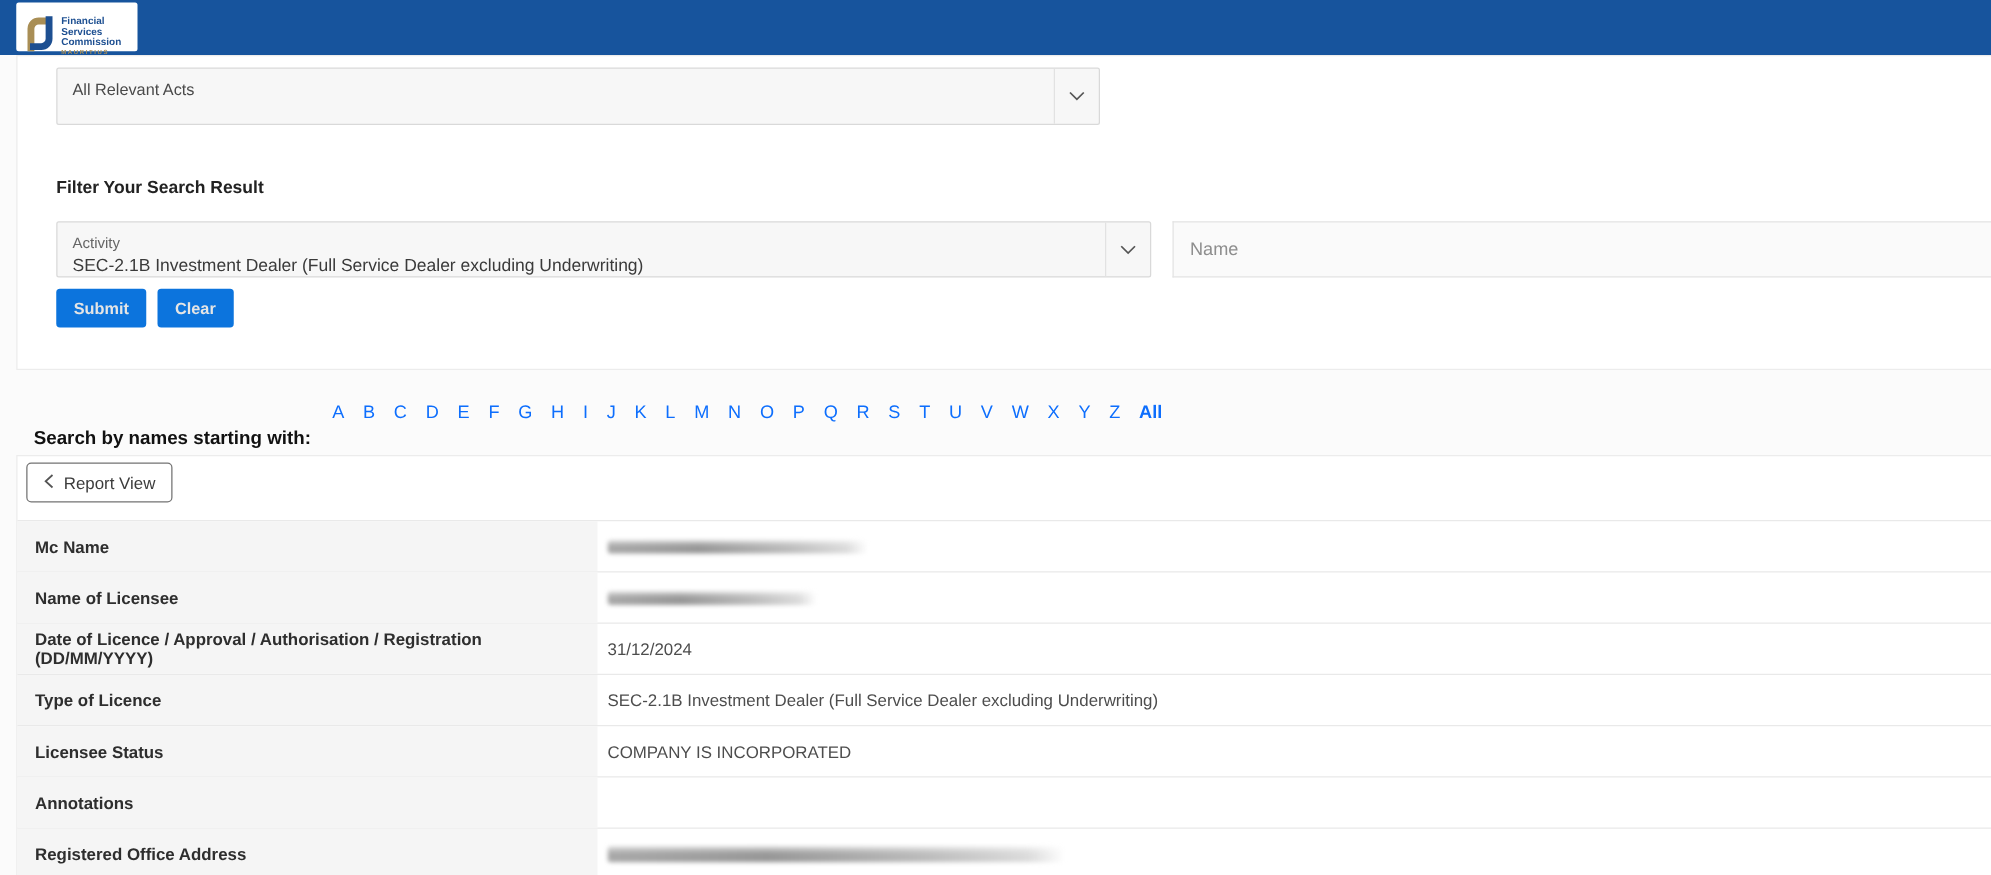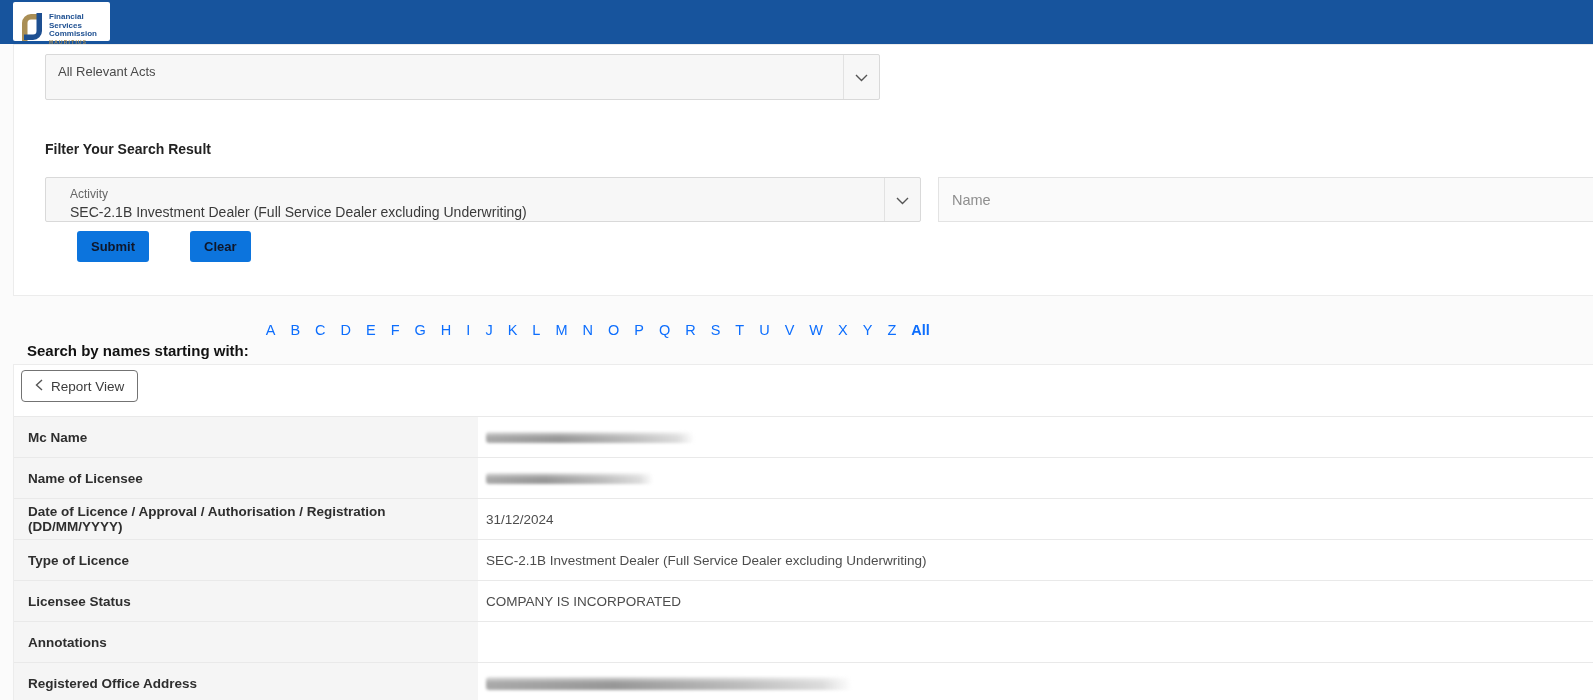--- a/index.html
+++ b/index.html
@@ -21,36 +21,36 @@
 
   
   .select-box { position:absolute; background:#f7f7f7; border:1px solid #d9d9d9; border-radius:2px;
                 display:flex; cursor:pointer; }
   .select-main { flex:1; padding:9px 12px; overflow:hidden; }
   .chev-cell { width:36px; border-left:1px solid #e2e2e2; display:flex; align-items:center; justify-content:center; }
   .float-label { font-size:12px; color:#666; display:block; }
   .select-value { font-size:14px; color:#3a3a3a; margin-top:3px; white-space:nowrap; }
   .acts-box { left:31px; top:9px; width:835px; height:46px; }
   .acts-box .float-label { font-size:13px; color:#4a4a4a; }
-  .activity-box { left:31px; top:132px; width:876px; height:45px;padding-left:12px; }
+  .activity-box { left:31px; top:132px; width:876px; height:45px; }
 
   .category-box { position:absolute; left:924px; top:9px; right:0; height:46px; background:#fafafa;
                   border:1px solid #e3e3e3; border-right:none; padding:6px 13px; cursor:pointer; }
   .category-box .cat-value { font-size:14.5px; color:#333; margin-top:3px; }
 
   .name-input { position:absolute; left:924px; top:132px; right:0; height:45px; background:#fafafa;
                 border:1px solid #e3e3e3; border-right:none; padding:0 13px; font-size:14.5px; color:#333;
                 font-family:"Liberation Sans", sans-serif; outline:none; }
   .name-input::placeholder { color:#8e8e8e; }
 
   .filter-heading { position:absolute; left:31px; top:96px; font-size:14px; font-weight:700; color:#222; }
 
   .btn-row { position:absolute; left:31px; top:186px; display:flex; gap:9px; }
-  .btn-blue { background:#0c74dd; color:#0f172a; font-weight:700; font-size:13px; border:none; border-radius:3px;
-              padding:8px 14px; cursor:pointer; font-family:"Liberation Sans", sans-serif;margin-left:32px; }
+  .btn-blue { background:#0c74dd; color:#e5e5e5; font-weight:700; font-size:13px; border:none; border-radius:3px;
+              padding:8px 14px; cursor:pointer; font-family:"Liberation Sans", sans-serif; }
 
   
   .alpha-row { position:absolute; left:0; right:0; top:296px; height:68px; display:flex; align-items:center;
                padding-left:27px; }
   .alpha-label { font-size:15px; font-weight:700; color:#111; margin-right:17px;margin-top:41px; }
   .alpha-letters { display:flex; align-items:center; gap:15px; }
   .alpha-letters a { font-size:14.5px; color:#0d6efd; text-decoration:none; cursor:pointer; }
   .alpha-all { font-size:14.5px; font-weight:700; color:#0d6efd; margin-left:15px; cursor:pointer; }
 
   

